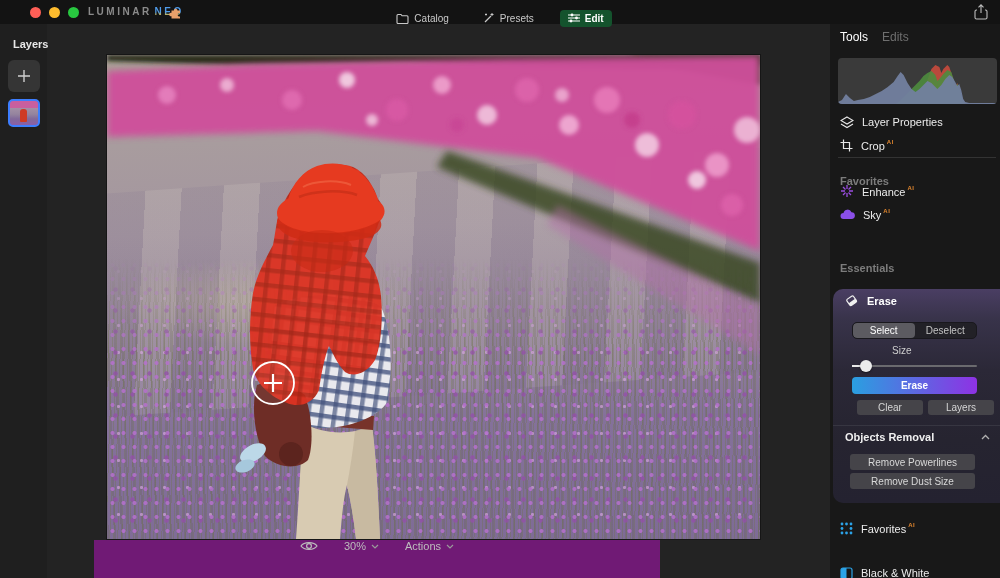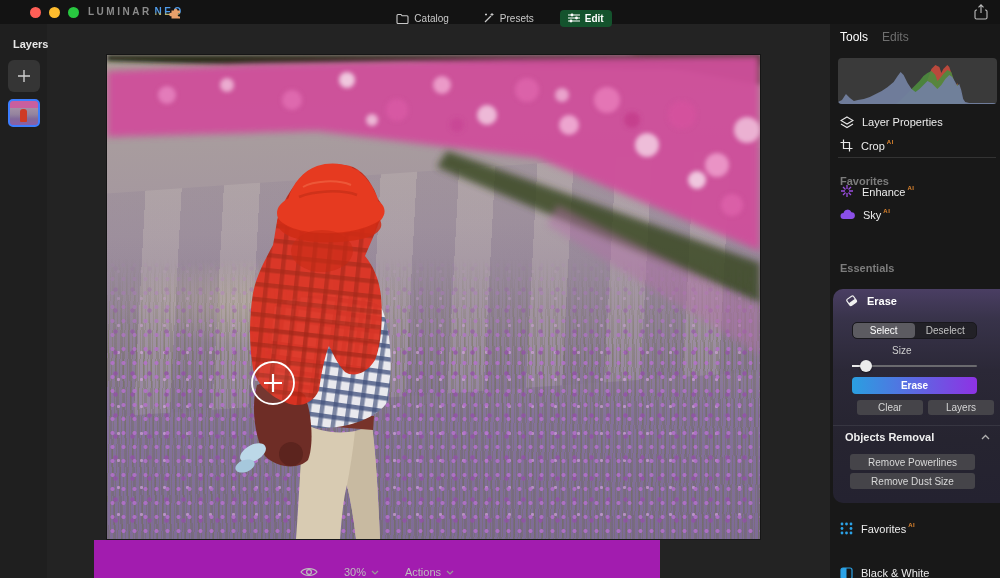--- a/index.html
+++ b/index.html
@@ -46,22 +46,22 @@
        repeating-linear-gradient(92deg, rgba(110,120,60,.30) 0 1px, transparent 1px 4px),
        repeating-linear-gradient(88deg, rgba(90,100,50,.22) 0 2px, transparent 2px 7px);
      background-size:11px 14px, 17px 21px, 23px 27px, auto, auto;
      -webkit-mask-image:linear-gradient(180deg, transparent, #000 35%);
      mask-image:linear-gradient(180deg, transparent, #000 35%); }
   .ph-path { position:absolute; left:2%; top:38%; width:55%; height:26%;
      background:radial-gradient(ellipse 60% 50% at 40% 50%, rgba(206,196,162,.38), transparent 70%); }
   .photo svg.scene { position:absolute; inset:0; }
 
   
-  .viewbar { position:absolute; left:47px; right:170px; bottom:0; height:38px; background:#a21caf;
-             display:flex; align-items:flex-end; justify-content:center; gap:26px; z-index:10; }
+  .viewbar { position:absolute; left:47px; right:170px; bottom:0; height:38px; background:#701a75;
+             display:flex; align-items:flex-start; justify-content:center; gap:26px; z-index:10; }
   .vb-item { display:flex; align-items:center; gap:5px; color:#bdbdbd; font-size:11px; }
 
   
   .rpanel { position:absolute; right:0; top:24px; width:170px; bottom:0; background:#181818; z-index:25; }
   .rp-tabs { position:absolute; left:10px; top:6px; display:flex; gap:14px; font-size:12px; }
   .rp-tab { color:#6f6f6f; font-weight:400; }
   .rp-tab.active { color:#fff; }
   .hist { position:absolute; left:8px; top:34px; width:159px; height:46px; background:#3a3a3a; border-radius:4px; overflow:hidden; }
   .rp-item { position:absolute; left:10px; height:18px; display:flex; align-items:center; gap:8px; width:152px; }
   .rp-item .lbl { color:#ececec; font-size:11px; white-space:nowrap; }

